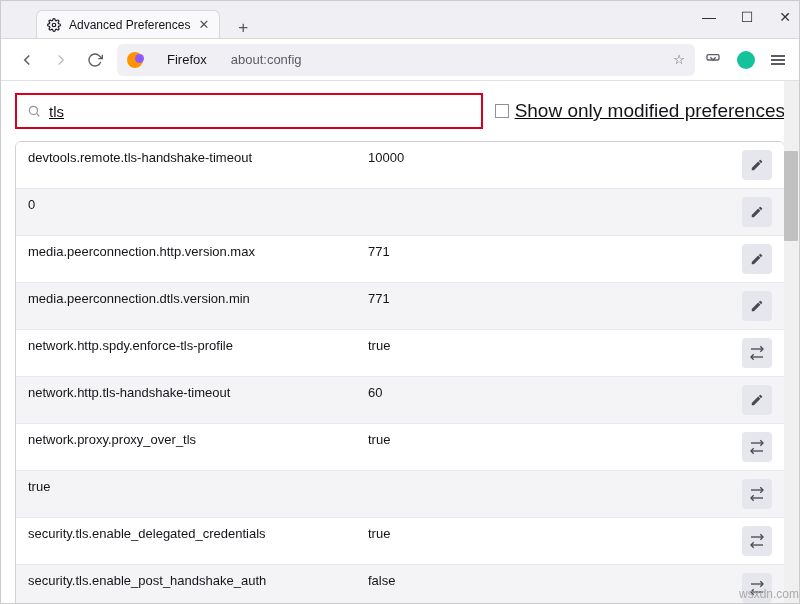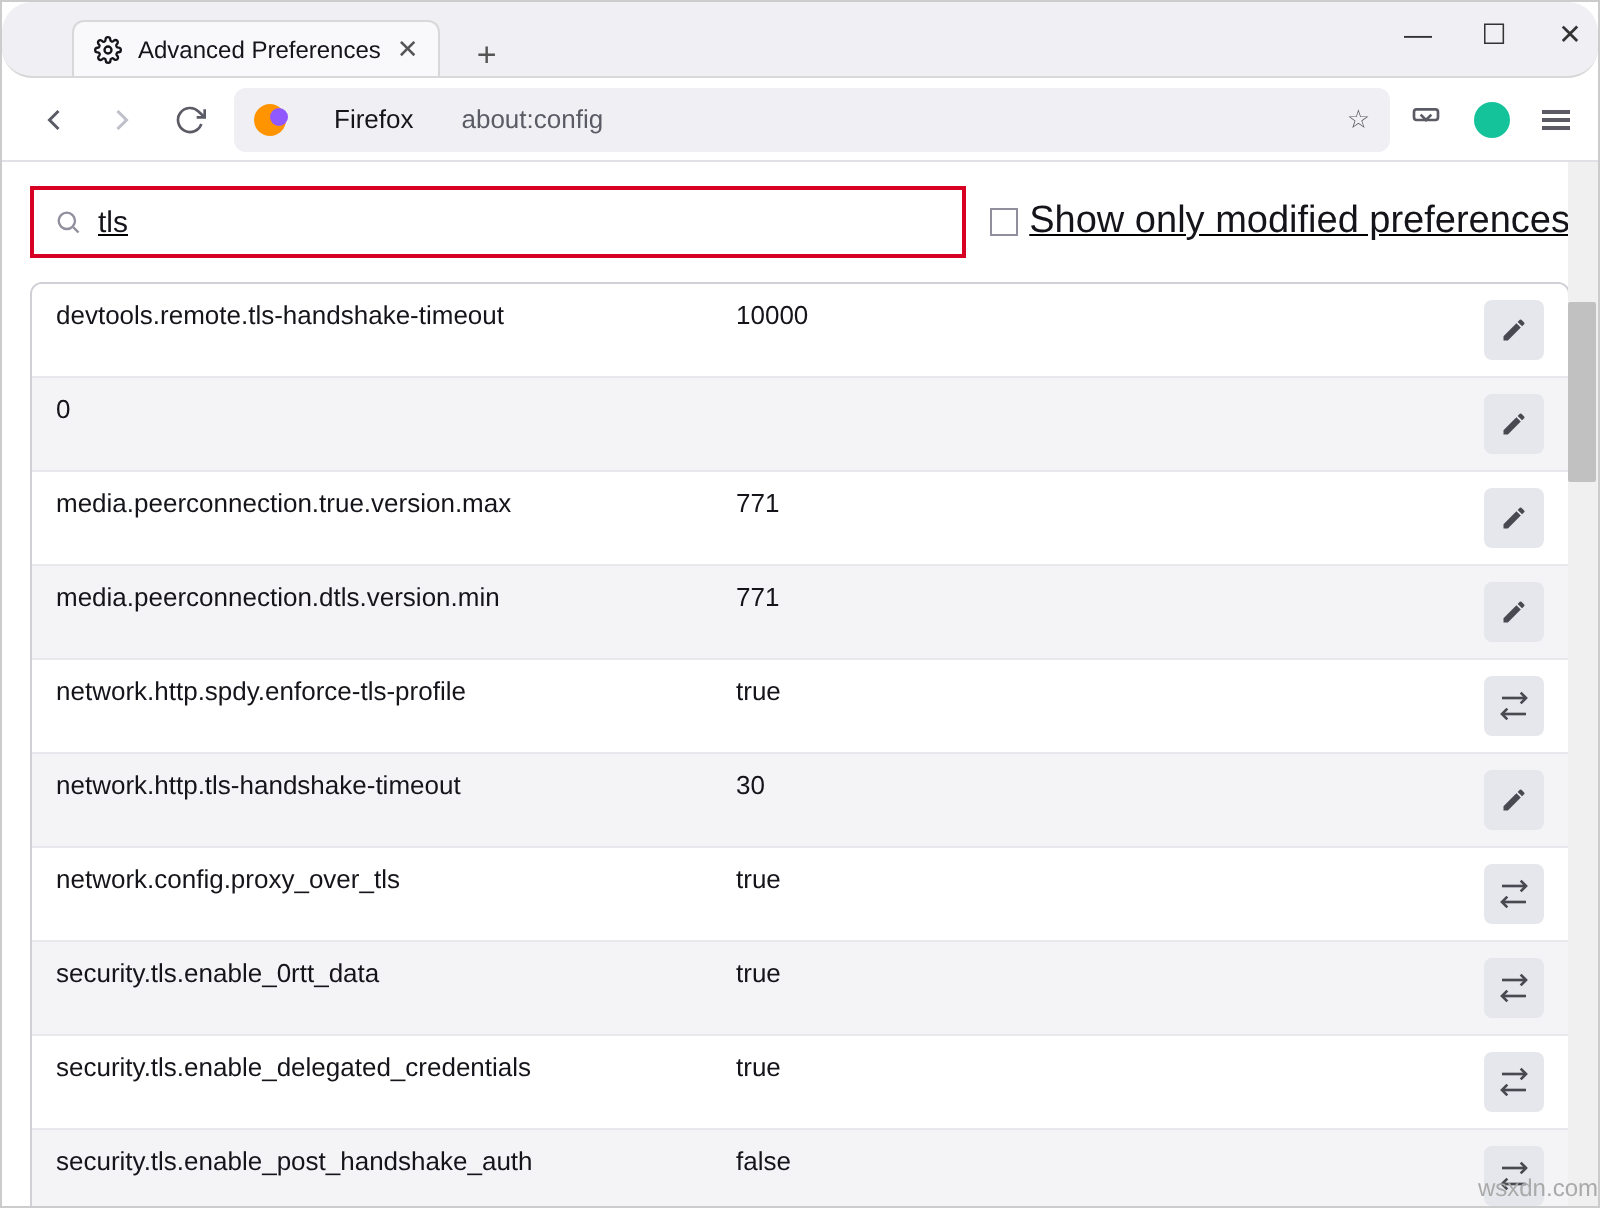--- a/index.html
+++ b/index.html
@@ -1,17 +1,17 @@
 <!DOCTYPE html>
 <html><head>
 <meta charset="utf-8">
 <style>
 *{box-sizing:border-box;margin:0;padding:0;font-family:"Segoe UI",Arial,sans-serif;}
 body{width:800px;height:604px;background:#fff;border:1px solid #ccc;overflow:hidden;position:relative;}
-.titlebar{height:38px;display:flex;align-items:flex-end;border-bottom:1px solid #d8d8d8;background:#f0f0f4;border-radius:15px;}
+.titlebar{height:38px;display:flex;align-items:flex-end;border-bottom:1px solid #d8d8d8;background:#f0f0f4;}
 .tab{display:flex;align-items:center;gap:8px;background:#f9f9fb;border:1px solid #d8d8d8;border-bottom:none;border-radius:6px 6px 0 0;padding:6px 10px;margin-left:35px;font-size:12px;color:#15141a;max-width:200px;}
 .tab .close{font-size:13px;color:#555;}
 .newtab{margin-left:10px;font-size:17px;color:#555;padding:0 8px;}
 .winctrls{position:absolute;right:6px;top:8px;display:flex;gap:22px;color:#333;font-size:14px;}
 .winctrls span{display:inline-flex;width:16px;height:16px;align-items:center;justify-content:center;}
 .toolbar{height:42px;display:flex;align-items:center;gap:10px;padding:0 14px;border-bottom:1px solid #e0e0e6;}
 .navbtn{width:24px;height:24px;display:flex;align-items:center;justify-content:center;color:#5b5b66;}
 .navbtn.disabled{color:#bfbfc9;}
 .addressbar{flex:1;height:32px;background:#f0f0f4;border-radius:6px;display:flex;align-items:center;gap:24px;padding:0 10px;font-size:13px;color:#15141a;}
 .addressbar .fx{width:16px;height:16px;background:#ff9400;border-radius:50%;display:inline-block;position:relative;}
@@ -130,21 +130,21 @@
       </div>
       <div class="row">
         <div class="pval">0</div>
         <div class="actbtn">
           <svg width="14" height="14" viewBox="0 0 24 24" fill="#494951">
             <path d="M3 17.25V21h3.75L17.81 9.94l-3.75-3.75L3 17.25zM20.71 7.04a1 1 0 0 0 0-1.41l-2.34-2.34a1 1 0 0 0-1.41 0l-1.83 1.83 3.75 3.75 1.83-1.83z"></path>
           </svg>
         </div>
       </div>
       <div class="row">
-        <div class="pname">media.peerconnection.true.version.max</div>
+        <div class="pname">media.peerconnection.http.version.max</div>
         <div class="pval">771</div>
         <div class="actbtn">
           <svg width="14" height="14" viewBox="0 0 24 24" fill="#494951">
             <path d="M3 17.25V21h3.75L17.81 9.94l-3.75-3.75L3 17.25zM20.71 7.04a1 1 0 0 0 0-1.41l-2.34-2.34a1 1 0 0 0-1.41 0l-1.83 1.83 3.75 3.75 1.83-1.83z"></path>
           </svg>
         </div>
       </div>
       <div class="row">
         <div class="pname">media.peerconnection.dtls.version.min</div>
         <div class="pval">771</div>
@@ -161,41 +161,40 @@
           <svg width="16" height="16" viewBox="0 0 24 24" fill="none" stroke="#494951" stroke-width="2">
             <polyline points="17 2 21 6 17 10"></polyline>
             <line x1="3" y1="6" x2="21" y2="6"></line>
             <polyline points="7 22 3 18 7 14"></polyline>
             <line x1="21" y1="18" x2="3" y2="18"></line>
           </svg>
         </div>
       </div>
       <div class="row">
         <div class="pname">network.http.tls-handshake-timeout</div>
-        <div class="pval">30</div>
-        <div class="actbtn">
-          <svg width="14" height="14" viewBox="0 0 24 24" fill="#494951">
-            <path d="M3 17.25V21h3.75L17.81 9.94l-3.75-3.75L3 17.25zM20.71 7.04a1 1 0 0 0 0-1.41l-2.34-2.34a1 1 0 0 0-1.41 0l-1.83 1.83 3.75 3.75 1.83-1.83z"></path>
-          </svg>
-        </div>
-      </div>
-      <div class="row">
-        <div class="pname">network.config.proxy_over_tls</div>
-        <div class="pval">true</div>
-        <div class="actbtn">
-          <svg width="16" height="16" viewBox="0 0 24 24" fill="none" stroke="#494951" stroke-width="2">
-            <polyline points="17 2 21 6 17 10"></polyline>
-            <line x1="3" y1="6" x2="21" y2="6"></line>
-            <polyline points="7 22 3 18 7 14"></polyline>
-            <line x1="21" y1="18" x2="3" y2="18"></line>
-          </svg>
-        </div>
-      </div>
-      <div class="row">
-        <div class="pname">security.tls.enable_0rtt_data</div>
+        <div class="pval">60</div>
+        <div class="actbtn">
+          <svg width="14" height="14" viewBox="0 0 24 24" fill="#494951">
+            <path d="M3 17.25V21h3.75L17.81 9.94l-3.75-3.75L3 17.25zM20.71 7.04a1 1 0 0 0 0-1.41l-2.34-2.34a1 1 0 0 0-1.41 0l-1.83 1.83 3.75 3.75 1.83-1.83z"></path>
+          </svg>
+        </div>
+      </div>
+      <div class="row">
+        <div class="pname">network.proxy.proxy_over_tls</div>
+        <div class="pval">true</div>
+        <div class="actbtn">
+          <svg width="16" height="16" viewBox="0 0 24 24" fill="none" stroke="#494951" stroke-width="2">
+            <polyline points="17 2 21 6 17 10"></polyline>
+            <line x1="3" y1="6" x2="21" y2="6"></line>
+            <polyline points="7 22 3 18 7 14"></polyline>
+            <line x1="21" y1="18" x2="3" y2="18"></line>
+          </svg>
+        </div>
+      </div>
+      <div class="row">
         <div class="pval">true</div>
         <div class="actbtn">
           <svg width="16" height="16" viewBox="0 0 24 24" fill="none" stroke="#494951" stroke-width="2">
             <polyline points="17 2 21 6 17 10"></polyline>
             <line x1="3" y1="6" x2="21" y2="6"></line>
             <polyline points="7 22 3 18 7 14"></polyline>
             <line x1="21" y1="18" x2="3" y2="18"></line>
           </svg>
         </div>
       </div>

